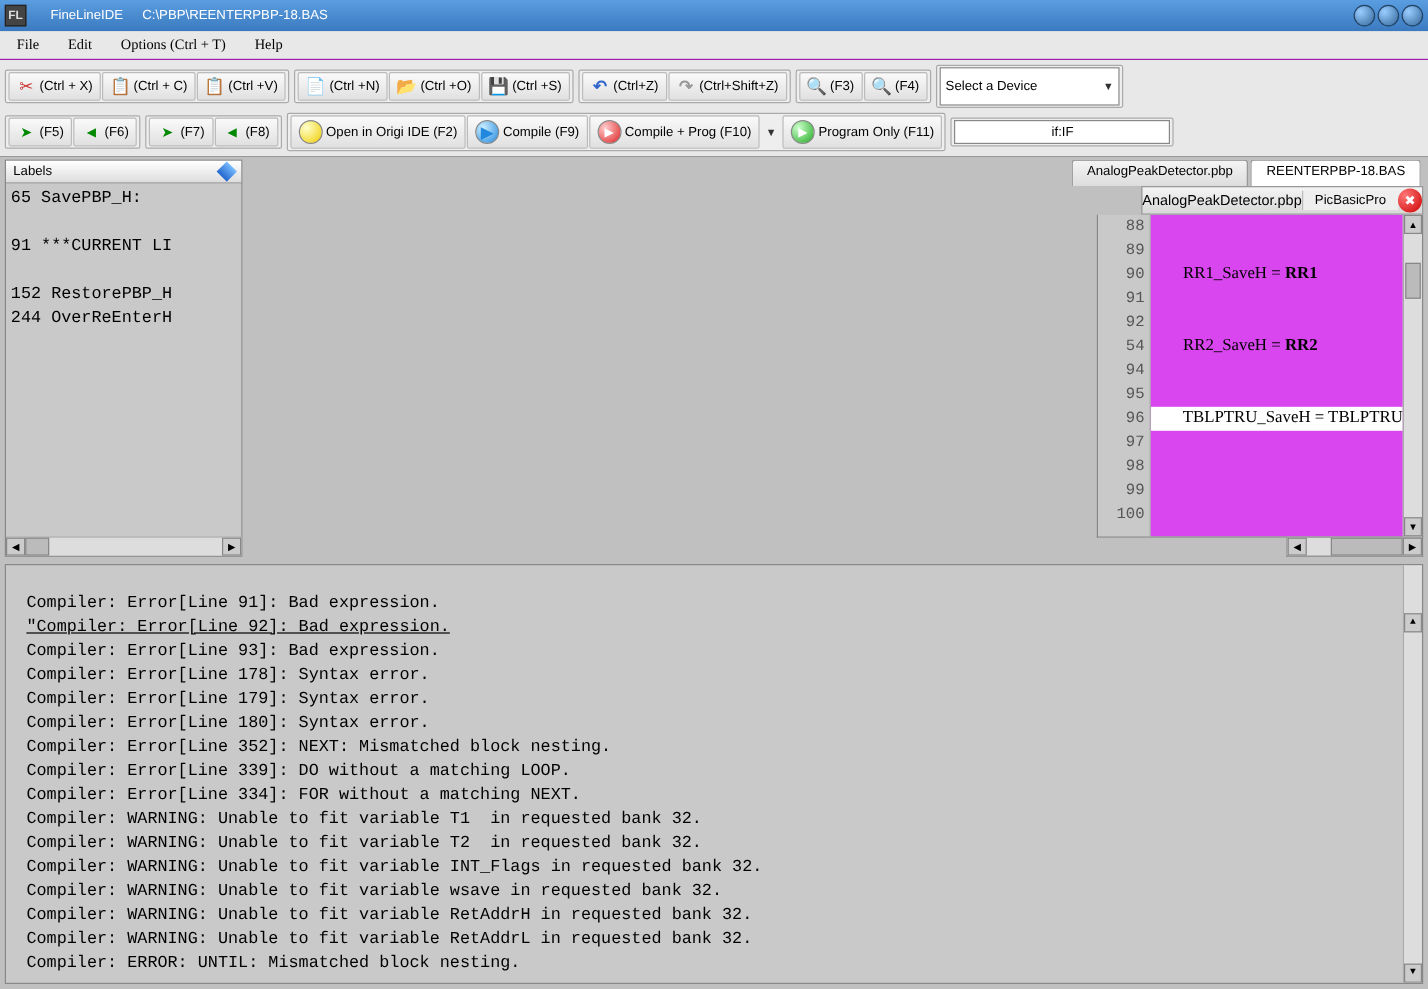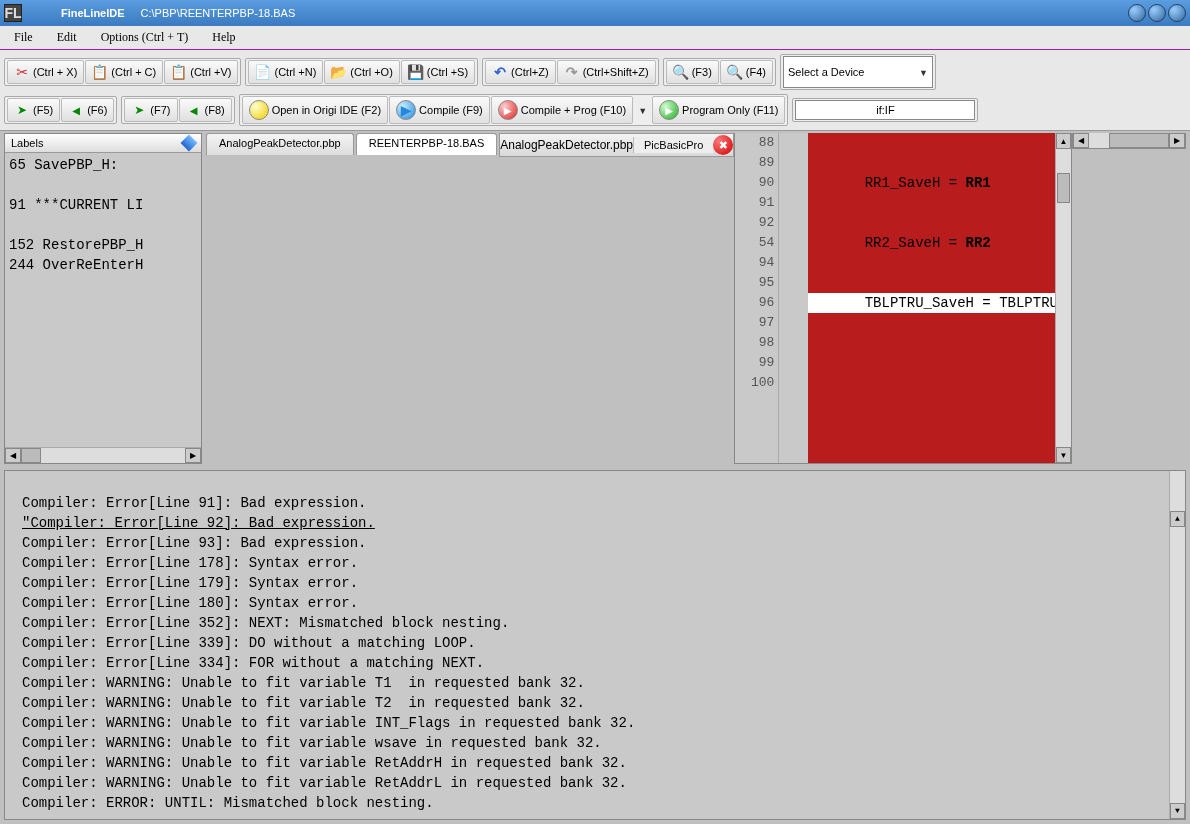--- a/index.html
+++ b/index.html
@@ -1,21 +1,21 @@
 <!DOCTYPE html>
 <html><head>
 <meta charset="utf-8">
 <style>
   * { box-sizing: border-box; margin: 0; padding: 0; }
   body { font-family: Tahoma, Arial, sans-serif; font-size: 11px; background: #c0c0c0; width: 1190px; height: 824px; overflow: hidden; }
   
   
   .titlebar { height: 26px; background: linear-gradient(to bottom, #5a9de0, #3b7ac0); display: flex; align-items: center; padding: 0 4px; color: #fff; }
-  .titlebar .logo { width: 18px; height: 18px; background: #444; border: 1px solid #222; display: flex; align-items: center; justify-content: center; font-size: 14px; font-weight: bold; color: #ddd; margin-right: 6px; }
-  .titlebar .title-app { font-weight: bold; margin-right: 16px; margin-left: 33px; }
+  .titlebar .logo { width: 18px; height: 18px; background: #444; border: 1px solid #222; display: flex; align-items: center; justify-content: center; font-size: 10px; font-weight: bold; color: #ddd; margin-right: 20px; }
+  .titlebar .title-app { font-weight: normal; margin-right: 16px; }
   .titlebar .title-file { font-weight: normal; }
   .titlebar .spacer { flex: 1; }
   .window-controls { display: flex; gap: 2px; }
   .window-controls .wc { width: 18px; height: 18px; border-radius: 50%; background: radial-gradient(circle at 30% 30%, #9cf, #369); border: 1px solid #246; }
   
   
   .menubar { height: 24px; background: #e8e8e8; border-bottom: 1px solid #a21caf; display: flex; align-items: center; padding: 0 4px; gap: 4px; font-size: 12px; font-family: Liberation Serif, serif; }
   .menubar .menu-item { padding: 3px 10px; cursor: default; }
   
   
@@ -58,32 +58,32 @@
   
   .sidebar { width: 198px; border: 1px solid #888; background: #c9c9c9; display: flex; flex-direction: column; margin: 2px 2px 2px 4px; }
   .sidebar-header { background: linear-gradient(to bottom, #fff, #ddd); border-bottom: 1px solid #999; padding: 3px 6px; display: flex; align-items: center; justify-content: space-between; }
   .sidebar-content { flex: 1; overflow: hidden; font-family: "Courier New", monospace; font-size: 14px; padding: 2px 4px; line-height: 20px; background: #c9c9c9; white-space: pre; }
   .sidebar-scroll { height: 16px; background: #ddd; border-top: 1px solid #aaa; display: flex; }
   .sidebar-scroll .thumb { width: 20px; background: #bbb; border: 1px solid #888; }
   .sidebar-scroll .arrow { width: 16px; background: #ccc; border: 1px solid #888; display: flex; align-items: center; justify-content: center; font-size: 8px; }
   .sidebar-scroll .track { flex: 1; }
   
   
-  .editor-area { flex: 1; display: flex; flex-direction: row; margin: 2px 4px 2px 2px; }
+  .editor-area { flex: 1; display: flex; flex-direction: column; margin: 2px 4px 2px 2px; align-items: flex-end; }
   .tabstrip { display: flex; height: 22px; }
   .tab { padding: 3px 12px; background: linear-gradient(to bottom, #f4f4f4, #ddd); border: 1px solid #999; border-bottom: none; border-radius: 3px 3px 0 0; margin-right: 2px; font-size: 11px; cursor: default; }
   .tab.active { background: #fff; }
   
   .editor-header { display: flex; align-items: center; background: linear-gradient(to bottom, #f4f4f4, #d8d8d8); border: 1px solid #999; height: 24px; }
   .editor-header .filename { flex: 1; text-align: center; font-size: 12px; }
   .editor-header .lang { padding: 2px 10px; border-left: 1px solid #bbb; background: #eee; }
   
   .editor-body { flex: 1; display: flex; border: 1px solid #888; border-top: none; background: #c9c9c9; overflow: hidden; position: relative; }
   .gutter { width: 44px; background: #c9c9c9; border-right: 1px solid #aaa; font-family: "Courier New", monospace; font-size: 13px; color: #555; text-align: right; padding-right: 4px; line-height: 20px; }
-  .code { flex: 1; font-family: Liberation Mono, monospace; font-size: 14px; line-height: 20px; background: #b91c1c; white-space: pre; overflow: hidden; position: relative; margin-left: 29px; }
+  .code { flex: 1; font-family: Liberation Serif, serif; font-size: 14px; line-height: 20px; background: #d946ef; white-space: pre; overflow: hidden; position: relative; }
   .editor-body .divider { width: 1px; background: #888; position: absolute; left: 852px; top: 0; bottom: 0; }
   .code .line { padding-left: 6px; height: 20px; }
   .code .hl { background: #fff; }
   .code b { font-weight: bold; }
   .editor-vscroll { width: 16px; background: #ddd; border-left: 1px solid #aaa; position: relative; }
   .editor-vscroll .arrow { height: 16px; background: #ccc; border: 1px solid #888; display: flex; align-items: center; justify-content: center; font-size: 8px; }
   .editor-vscroll .thumb { position: absolute; left: 1px; right: 1px; height: 30px; top: 40px; background: #bbb; border: 1px solid #888; }
   .editor-hscroll { height: 16px; background: #ddd; border: 1px solid #888; border-top: none; display: flex; }
   .editor-hscroll .arrow { width: 16px; background: #ccc; border: 1px solid #888; display: flex; align-items: center; justify-content: center; font-size: 8px; }
   .editor-hscroll .thumb { width: 60px; background: #bbb; border: 1px solid #888; margin-left: 20px; }

